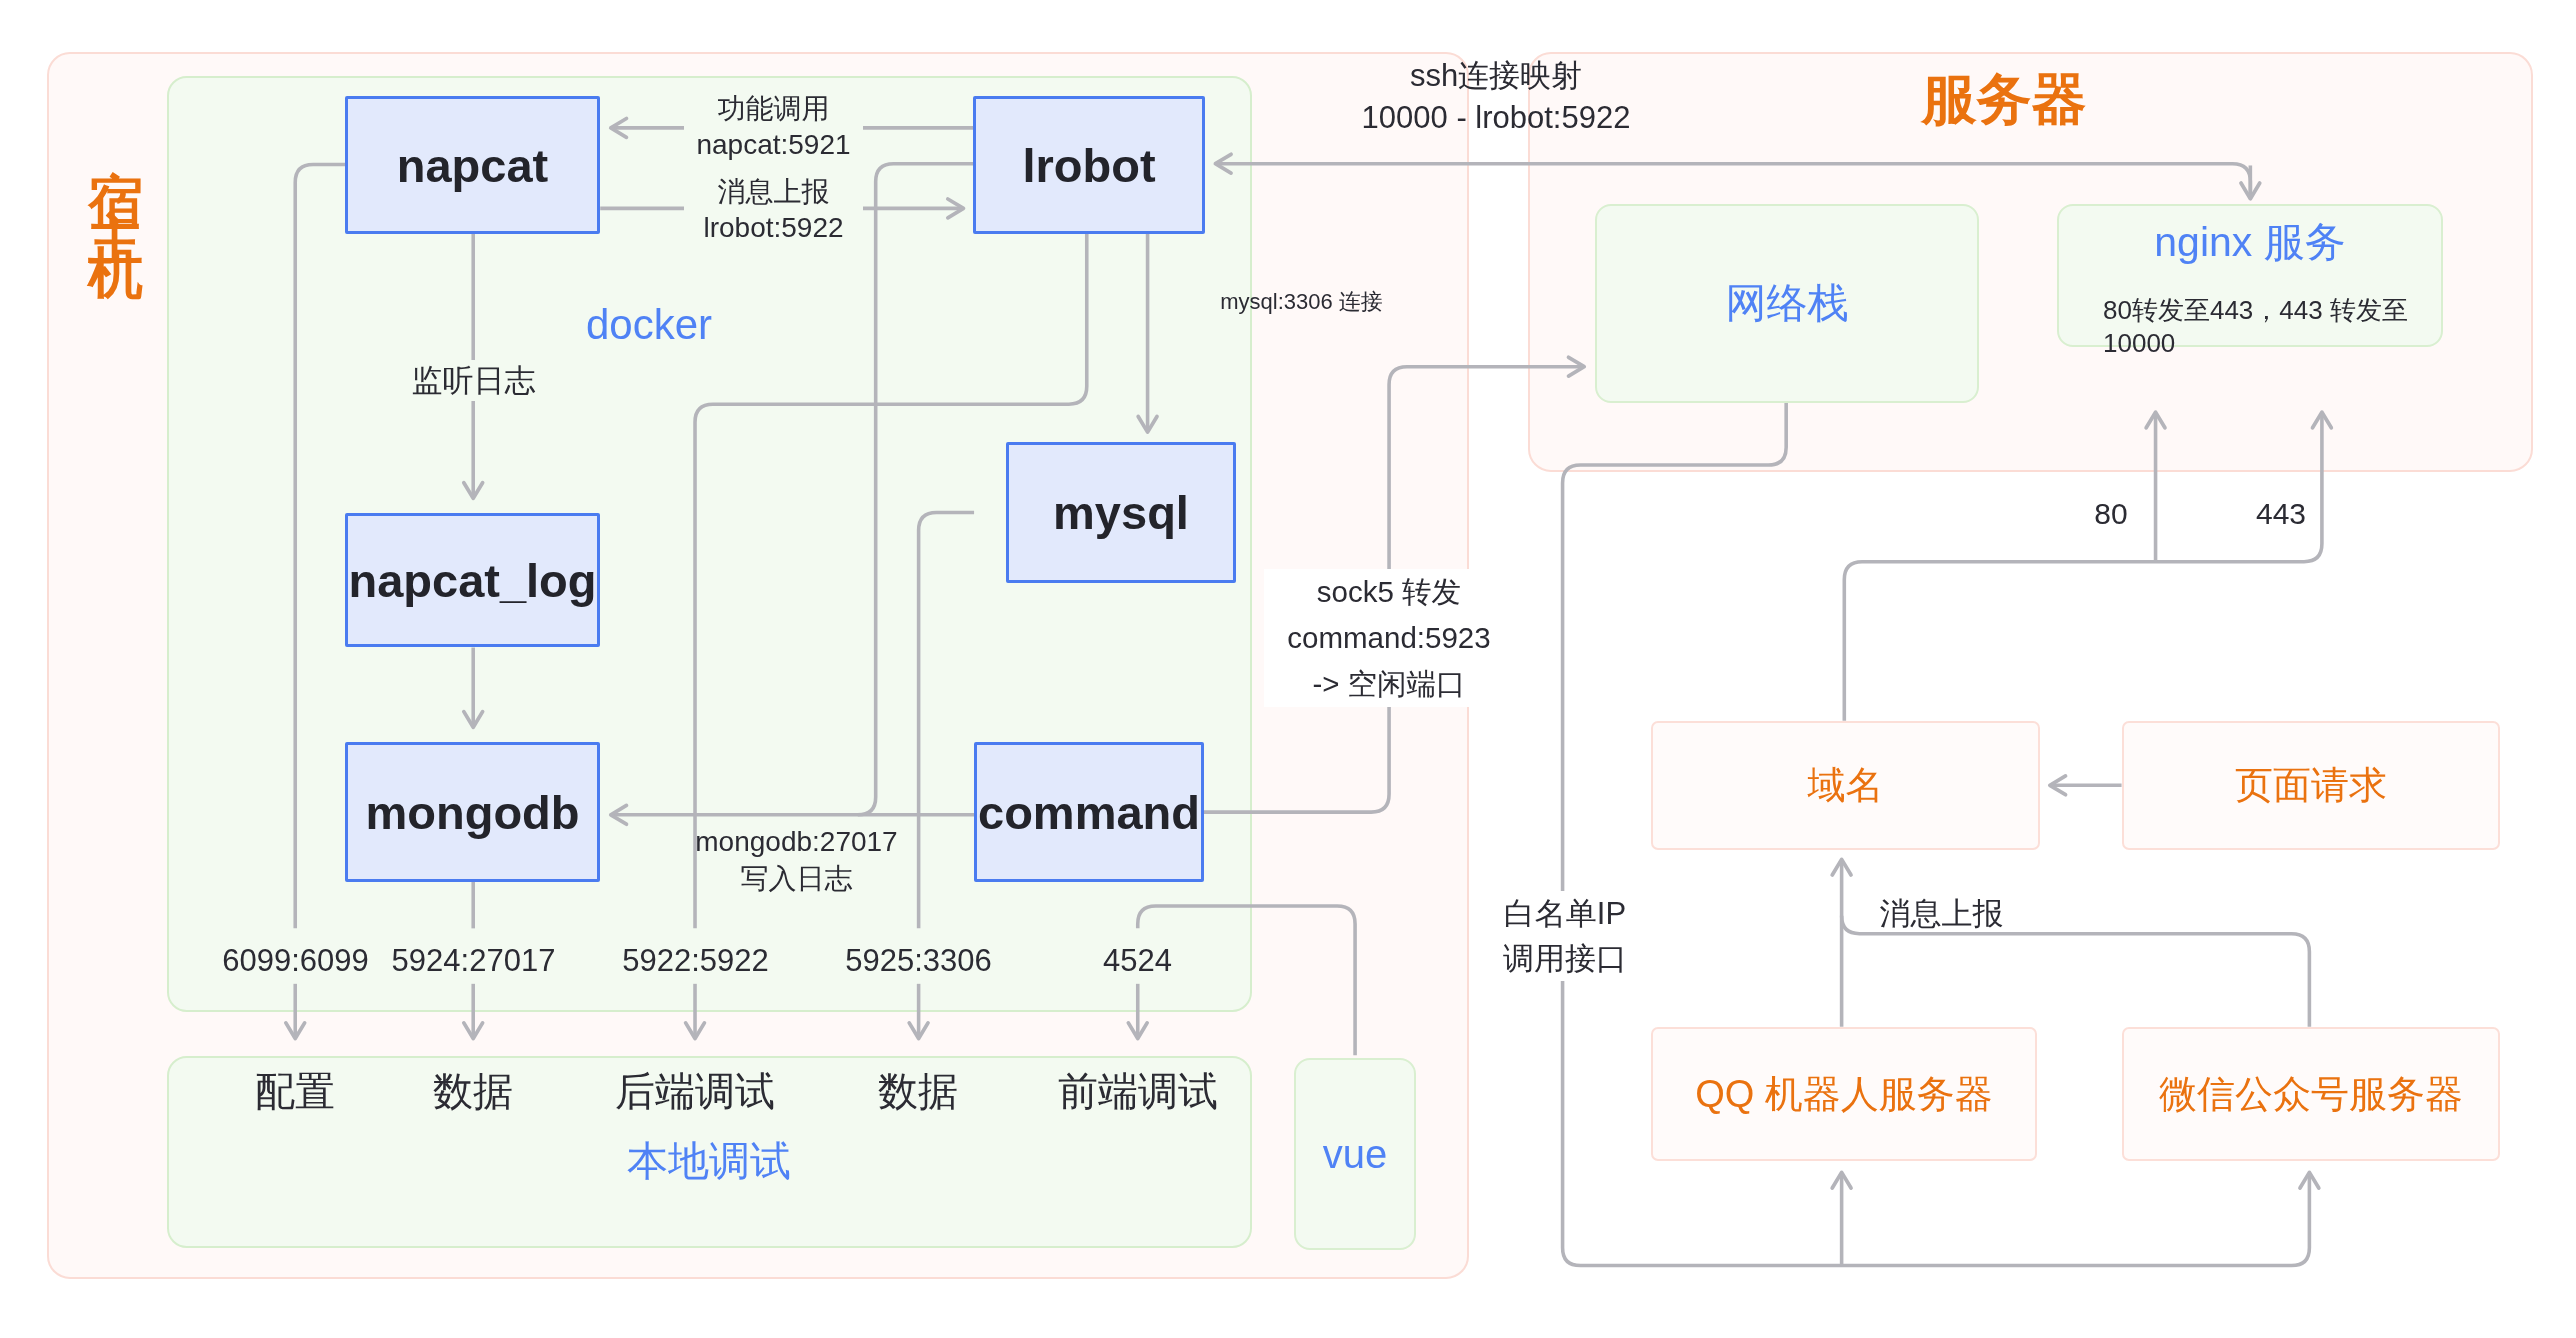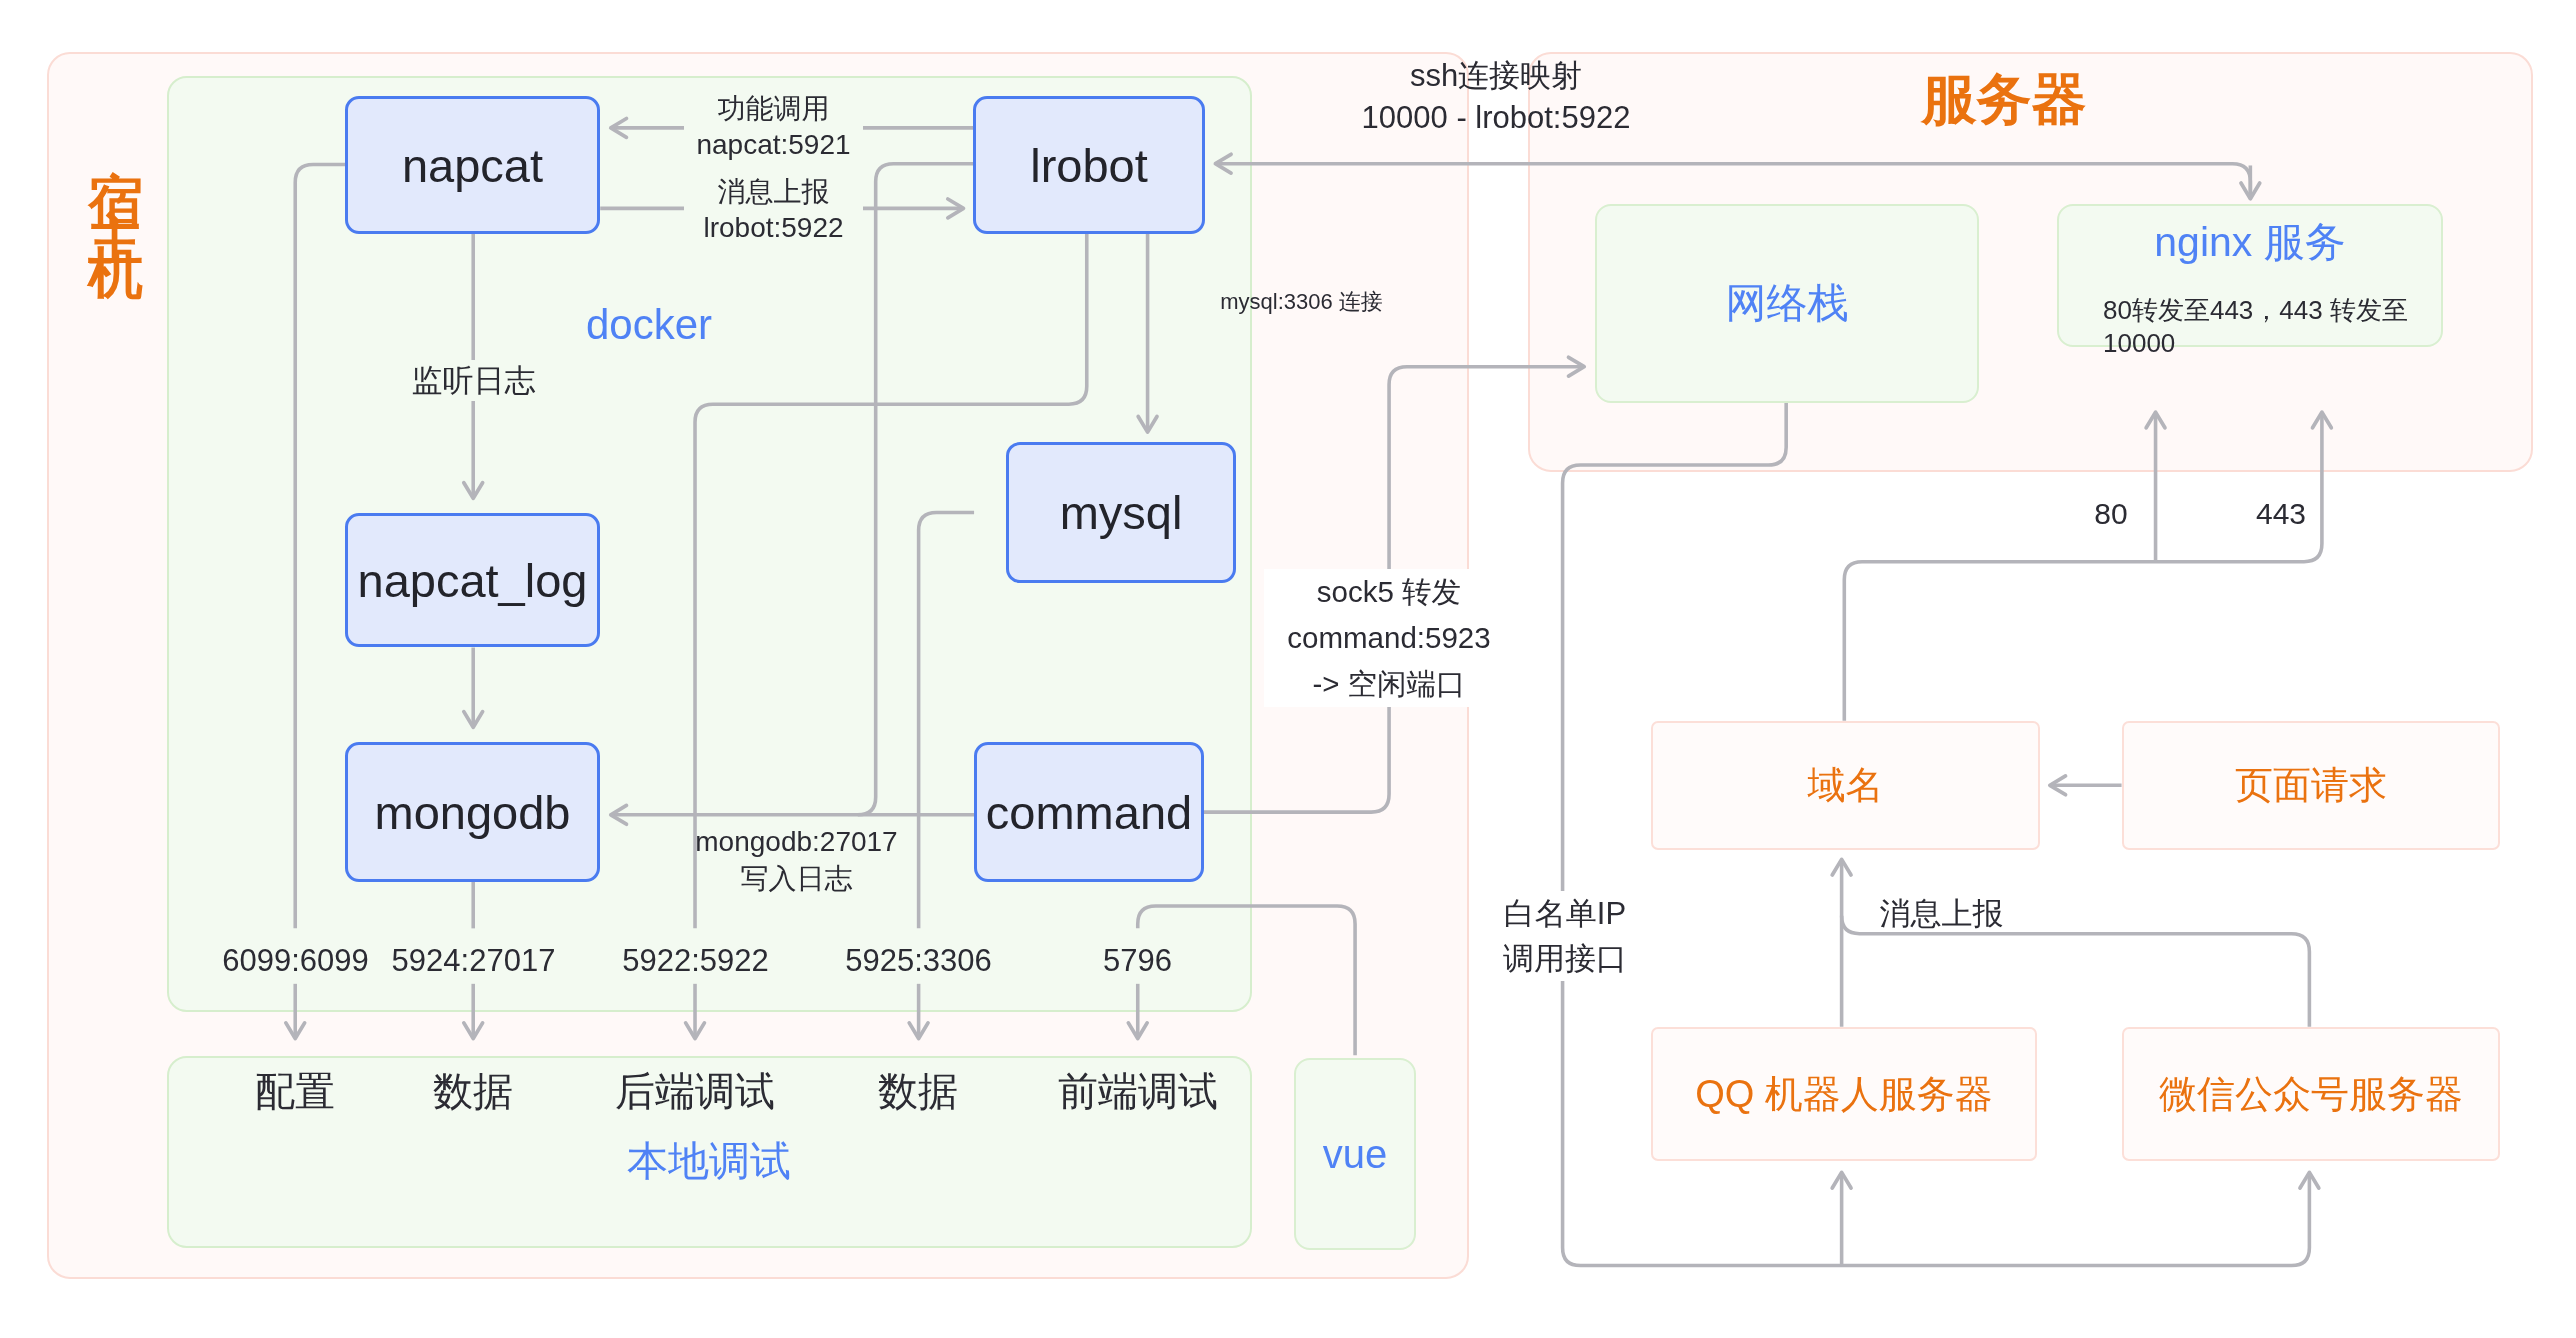--- a/index.html
+++ b/index.html
@@ -5,23 +5,23 @@
   html,body{margin:0;padding:0;background:#ffffff;}
   .stage{position:relative;width:2576px;height:1338px;background:#ffffff;
          font-family:"Liberation Sans","DejaVu Sans",sans-serif;overflow:hidden;}
   .abs{position:absolute;box-sizing:border-box;}
   
   .pinkbox{background:#fff9f8;border:2.7px solid #fbdcd5;border-radius:23px;}
   .greenbox{background:#f3faf1;border:2.7px solid #d6eecd;border-radius:19.7px;}
   .greennode{background:#f3faf1;border:2.7px solid #d9efd0;border-radius:16px;
              display:flex;align-items:center;justify-content:center;}
   
-  .bluenode{background:#e2e9fc;border:3.6px solid #4a7bf0;border-radius:14px;
+  .bluenode{background:#e2e9fc;border:3.6px solid #4a7bf0;border-radius:2px;
             display:flex;align-items:center;justify-content:center;
-            font-size:47px;color:#23242b;}
+            font-size:47px;color:#23242b;font-weight:bold;}
   .pinknode{background:#fffbfa;border:2.7px solid #fcdfd8;border-radius:7px;
             display:flex;align-items:center;justify-content:center;
             font-size:38px;color:#ea720f;}
   .bluetext{color:#4f82f5;}
   .orangetitle{color:#ea720f;font-weight:600;font-size:55px;}
   .lbl{position:absolute;text-align:center;color:#2b2b33;}
   .wires{position:absolute;left:0;top:0;z-index:5;}
   .node{z-index:10;}
   .toplbl{z-index:20;}
   .ctr{z-index:1;}
@@ -169,21 +169,21 @@
     <div>调用接口</div>
   </div>
   <div class="lbl toplbl" style="left:1852px;top:893px;width:179px;font-size:31px;">消息上报</div>
   <div class="lbl toplbl" style="left:2084px;top:497px;width:54px;font-size:30px;">80</div>
   <div class="lbl toplbl" style="left:2245px;top:497px;width:72px;font-size:30px;">443</div>
 
   <div class="lbl toplbl" style="left:197px;top:943px;width:197px;font-size:31px;">6099:6099</div>
   <div class="lbl toplbl" style="left:375px;top:943px;width:197px;font-size:31px;">5924:27017</div>
   <div class="lbl toplbl" style="left:597px;top:943px;width:197px;font-size:31px;">5922:5922</div>
   <div class="lbl toplbl" style="left:820px;top:943px;width:197px;font-size:31px;">5925:3306</div>
-  <div class="lbl toplbl" style="left:1039px;top:943px;width:197px;font-size:31px;">5796</div>
+  <div class="lbl toplbl" style="left:1039px;top:943px;width:197px;font-size:31px;">4524</div>
 
   <div class="lbl toplbl" style="left:170px;top:1064px;width:250px;font-size:40px;font-weight:500;">配置</div>
   <div class="lbl toplbl" style="left:348px;top:1064px;width:250px;font-size:40px;font-weight:500;">数据</div>
   <div class="lbl toplbl" style="left:570px;top:1064px;width:250px;font-size:40px;font-weight:500;">后端调试</div>
   <div class="lbl toplbl" style="left:793px;top:1064px;width:250px;font-size:40px;font-weight:500;">数据</div>
   <div class="lbl toplbl" style="left:1013px;top:1064px;width:250px;font-size:40px;font-weight:500;">前端调试</div>
 
 </div>
 
 

